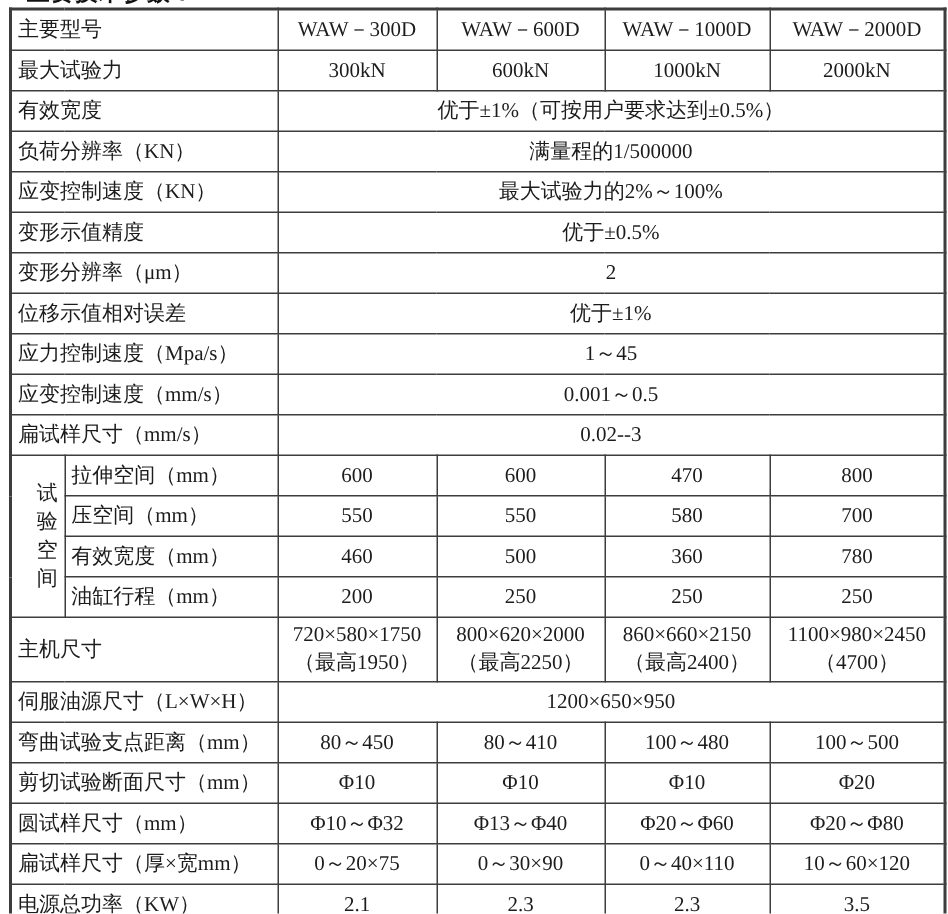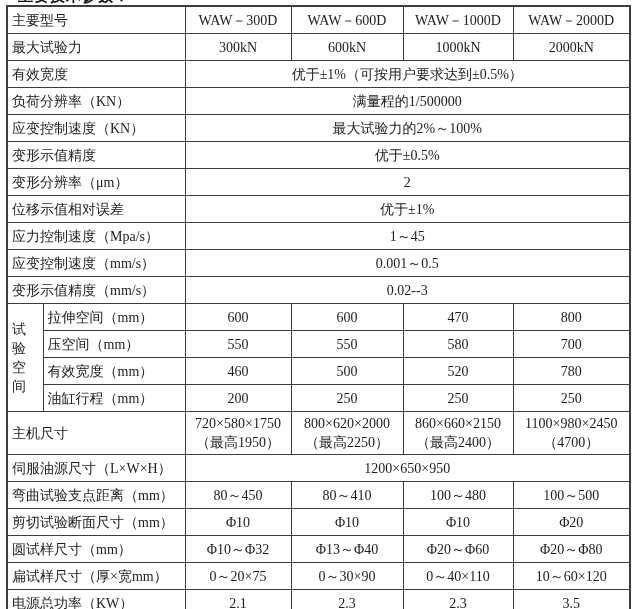--- a/index.html
+++ b/index.html
@@ -49,21 +49,21 @@
     color: #1c1c1c;
     height: 22px;
     overflow: hidden;
     vertical-align: middle;
   }
   td.label, td.sublabel {
     text-align: left;
     color: #1c1c1c;
   }
   td.vlabel {
-    text-align: left;
+    text-align: right;
     vertical-align: middle;
     word-break: break-all;
     line-height: 26px;
     padding: 0 6px;
     color: #1c1c1c;
   }
   td.data {
     color: #4d4d4d;
     font-size: 13px;
     white-space: pre-line;
@@ -129,21 +129,21 @@
         </tr>
         <tr>
           <td class="label" colspan="2">应力控制速度（Mpa/s）</td>
           <td class="data al-c" colspan="4">1～45</td>
         </tr>
         <tr>
           <td class="label" colspan="2">应变控制速度（mm/s）</td>
           <td class="data al-c" colspan="4">0.001～0.5</td>
         </tr>
         <tr>
-          <td class="label" colspan="2">变形示值精度（mm/s）</td>
+          <td class="label" colspan="2">扁试样尺寸（mm/s）</td>
           <td class="data al-c" colspan="4">0.02--3</td>
         </tr>
         <tr>
           <td class="vlabel" rowspan="4">试验空间</td>
           <td class="sublabel">拉伸空间（mm）</td>
           <td class="data al-c">600</td>
           <td class="data al-c">600</td>
           <td class="data al-c">470</td>
           <td class="data al-c">800</td>
         </tr>
@@ -151,21 +151,21 @@
           <td class="sublabel">压空间（mm）</td>
           <td class="data al-c">550</td>
           <td class="data al-c">550</td>
           <td class="data al-c">580</td>
           <td class="data al-c">700</td>
         </tr>
         <tr>
           <td class="sublabel">有效宽度（mm）</td>
           <td class="data al-c">460</td>
           <td class="data al-c">500</td>
-          <td class="data al-c">520</td>
+          <td class="data al-c">360</td>
           <td class="data al-c">780</td>
         </tr>
         <tr>
           <td class="sublabel">油缸行程（mm）</td>
           <td class="data al-c">200</td>
           <td class="data al-c">250</td>
           <td class="data al-c">250</td>
           <td class="data al-c">250</td>
         </tr>
         <tr>

